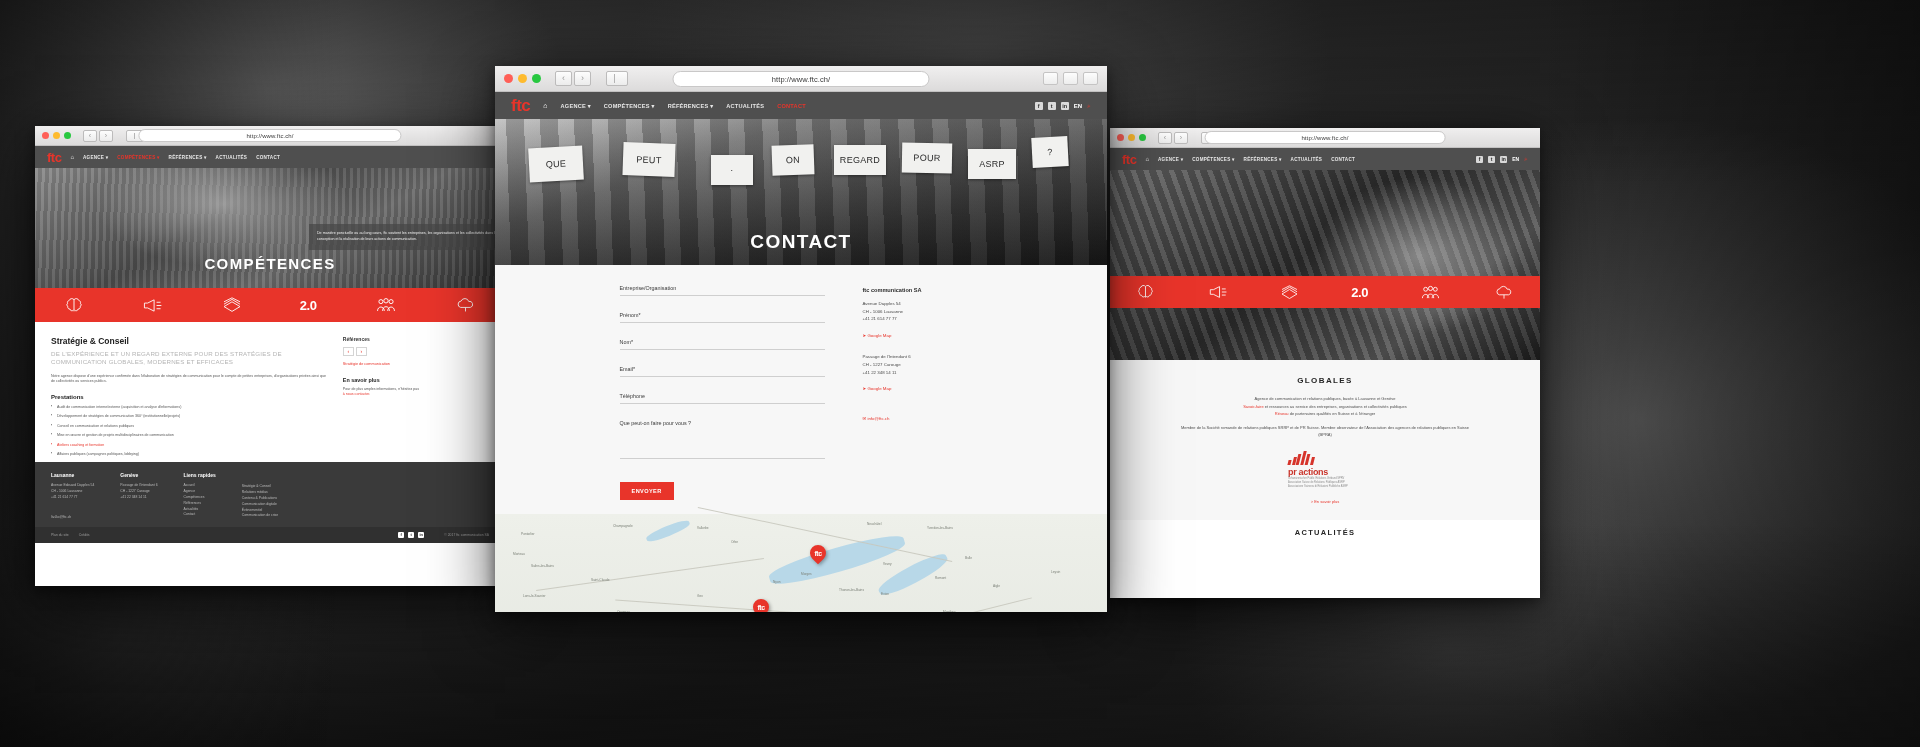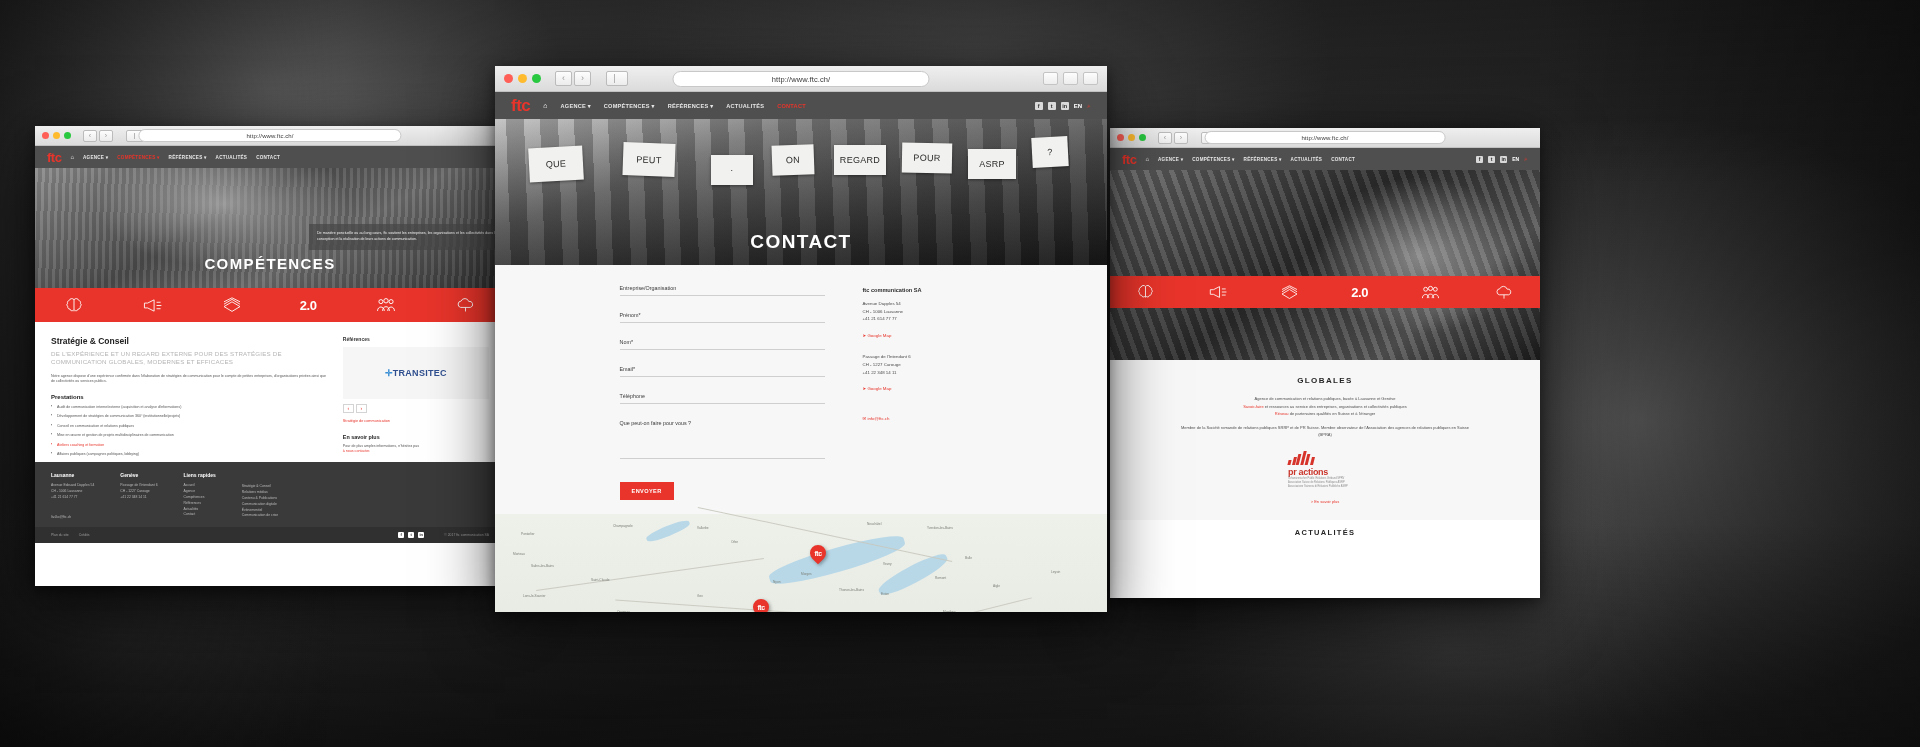--- a/index.html
+++ b/index.html
@@ -378,23 +378,20 @@
         <li>Audit de communication interne/externe (acquisition et analyse d'informations)</li>
         <li>Développement de stratégies de communication 360° (institutionnelle/projets)</li>
         <li>Conseil en communication et relations publiques</li>
         <li>Mise en œuvre et gestion de projets multidisciplinaires de communication</li>
         <li class="accent">Ateliers coaching et formation</li>
         <li>Affaires publiques (campagnes politiques, lobbying)</li>
       </ul>
     </div>
     <div class="lw-side">
       <div class="side-h">Références</div>
-      <div class="ref-card">
-        <span class="ref-logo"><span class="plus">✛</span><span>TRANSITEC</span></span>
-      </div>
       <div class="carousel">
         <div>‹</div>
         <div>›</div>
       </div>
       <div class="ref-cap">Stratégie de communication</div>
       <div class="savoir-h">En savoir plus</div>
       <div class="savoir-p">
         <span>Pour de plus amples informations, n'hésitez pas</span><br>
         <a href="#">à nous contacter.</a>
       </div>

